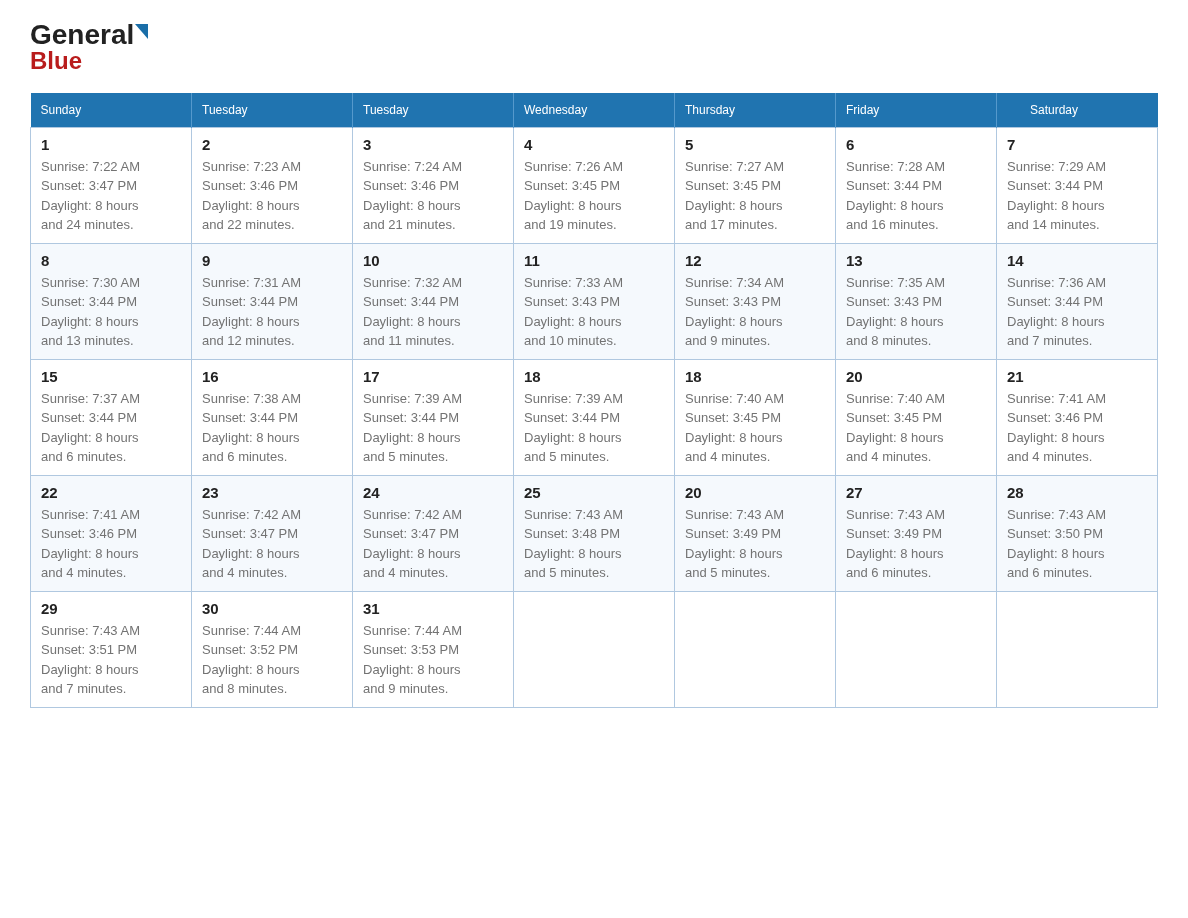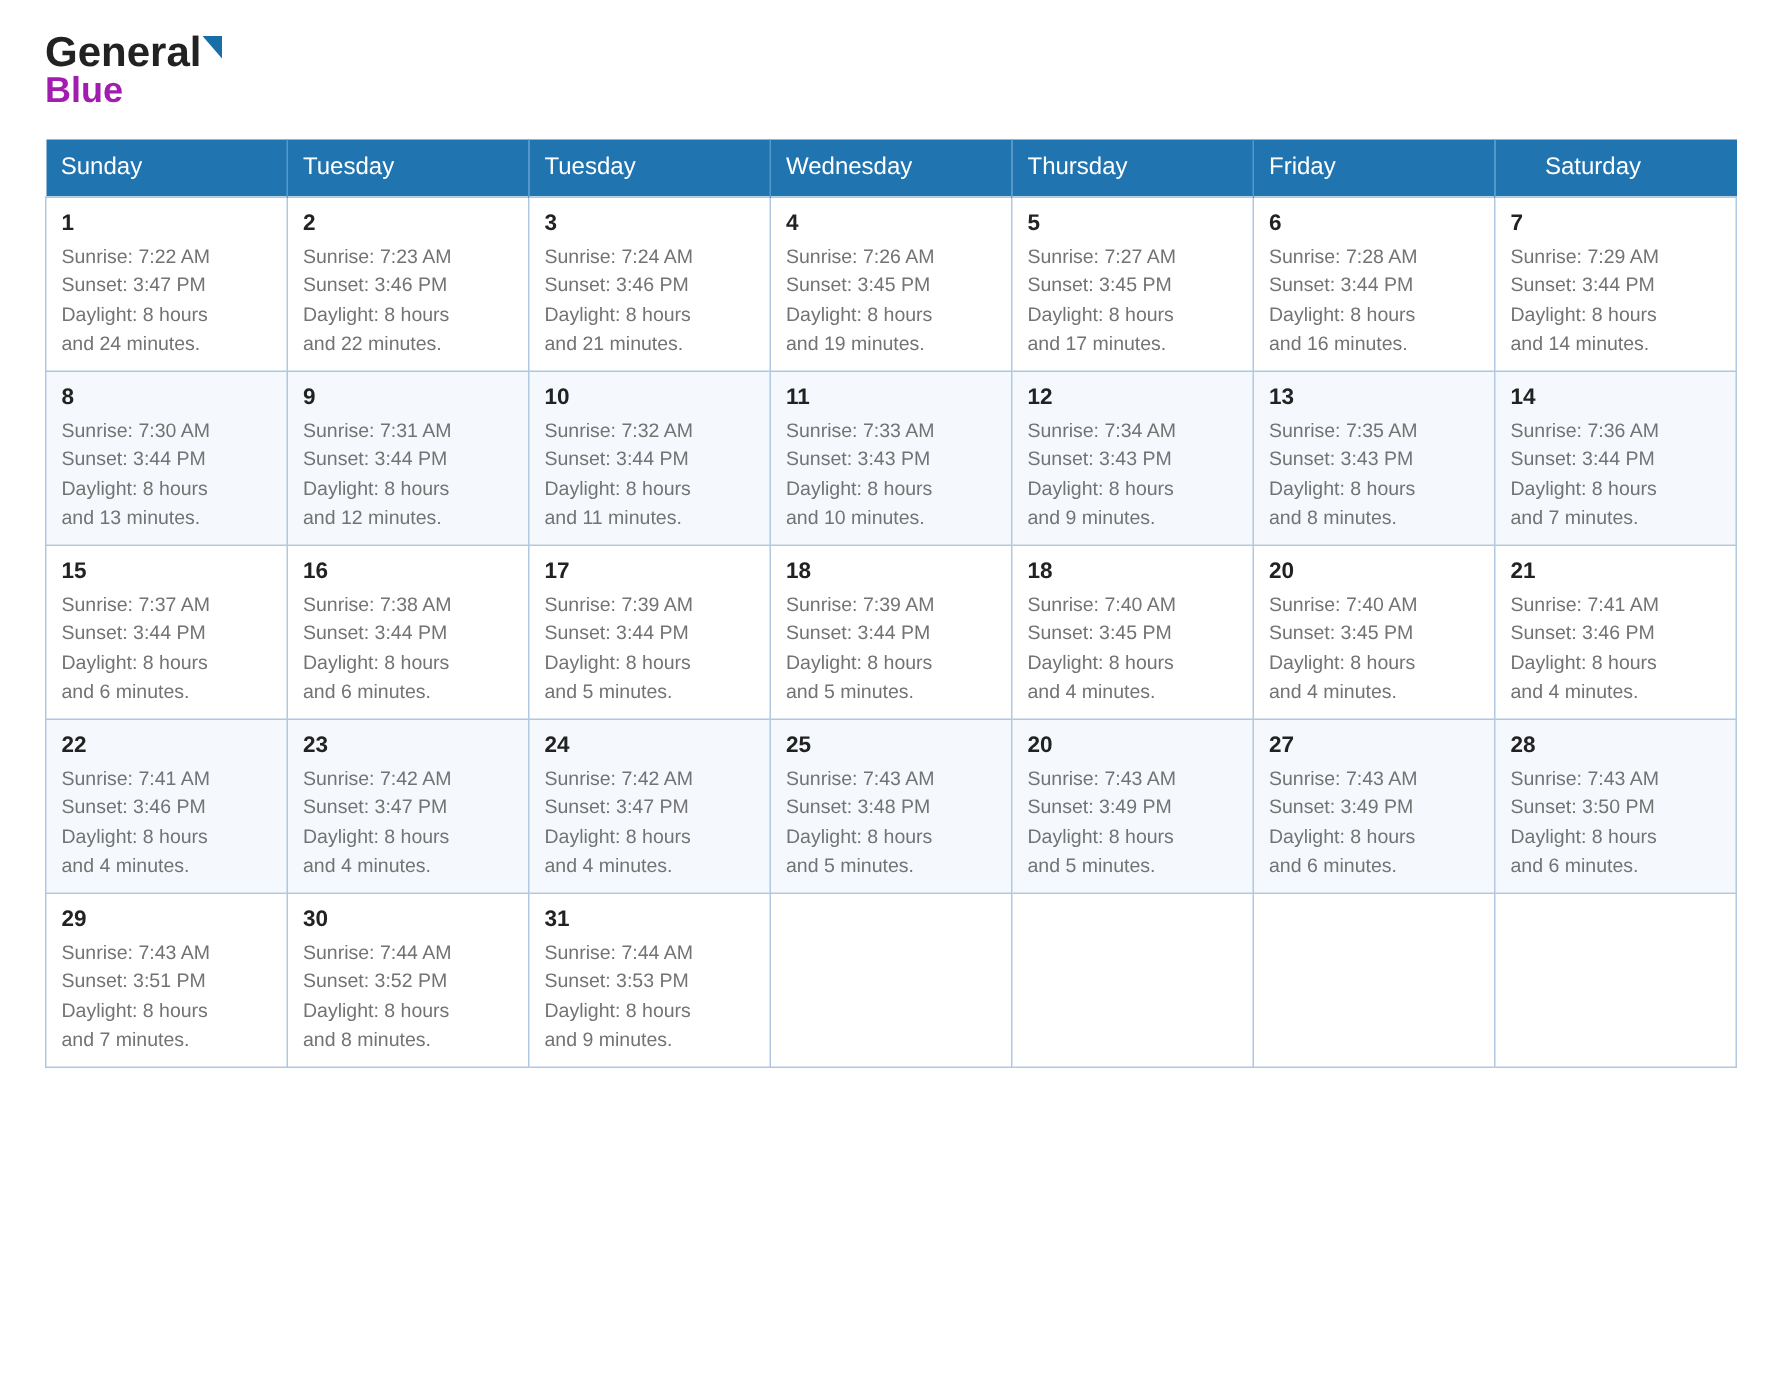--- a/index.html
+++ b/index.html
@@ -39,21 +39,21 @@
       width: 100%;
       border-collapse: collapse;
     }
     .calendar thead tr {
       background: #2074b0;
       color: #fff;
     }
     .calendar thead th {
       padding: 10px 10px;
       text-align: left;
-      font-size: 16px;
+      font-size: 12px;
       font-weight: 500;
       border-right: 1px solid #5599cc;
     }
     .calendar thead th:last-child {
       border-right: none;
       padding-left: 33px;
     }
     .calendar tbody tr {
       vertical-align: top;
     }
@@ -93,21 +93,21 @@
 </head>
 <body>
 
 <div class="header-area">
   <div class="logo-area">
   <div style="display:flex;align-items:center;line-height:1.1;">
     <span style="font-size:28px;font-weight:bold;color:#222;">General</span>
     <span style="display:inline-block;width:0;height:0;border-left:13px solid transparent;border-top:15px solid #1a6ea8;margin:0 1px;position:relative;top:-4px;"></span>
   </div>
   <div style="margin-top:-4px;">
-    <span style="font-size:24px;font-weight:bold;color:#a21caf;">Blue</span>
+    <span style="font-size:24px;font-weight:bold;color:#b91c1c;">Blue</span>
   </div>
 </div>
   <div class="title-area">
     <h1></h1>
     <h2></h2>
   </div>
 </div>
 
 <table class="calendar">
   <thead>

